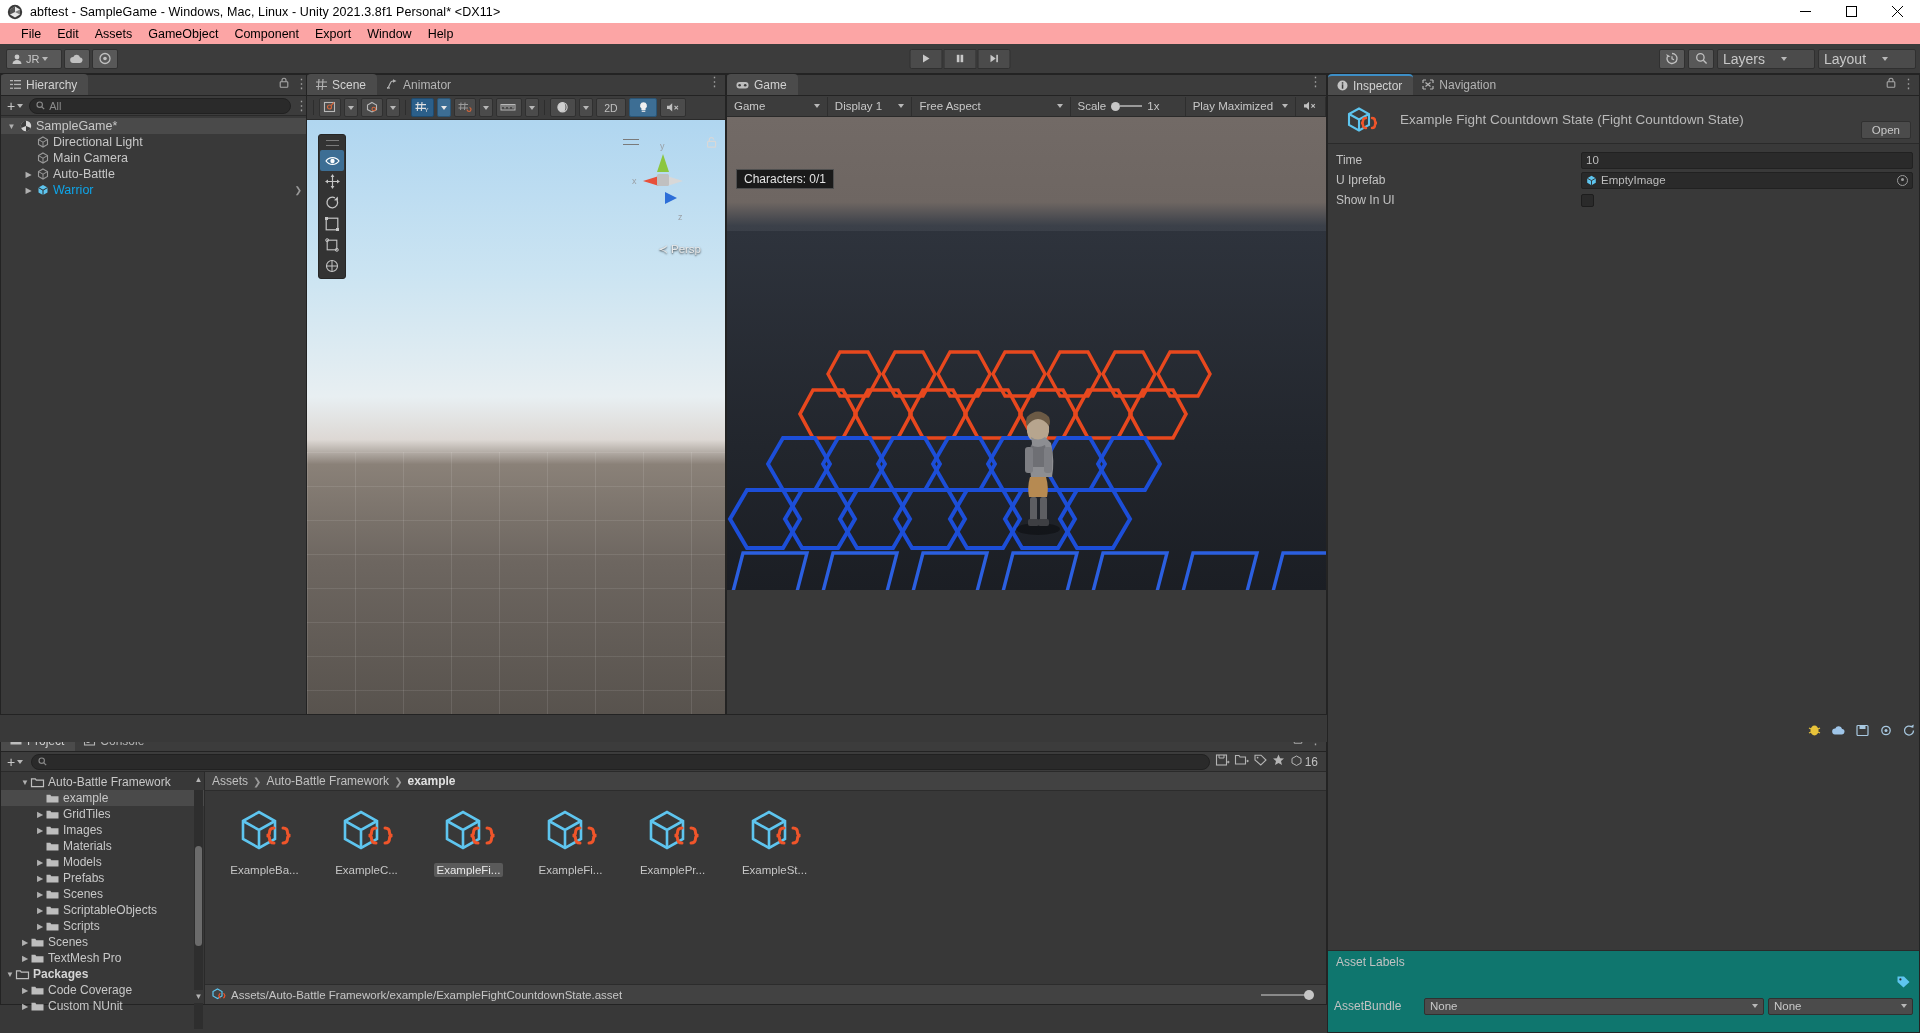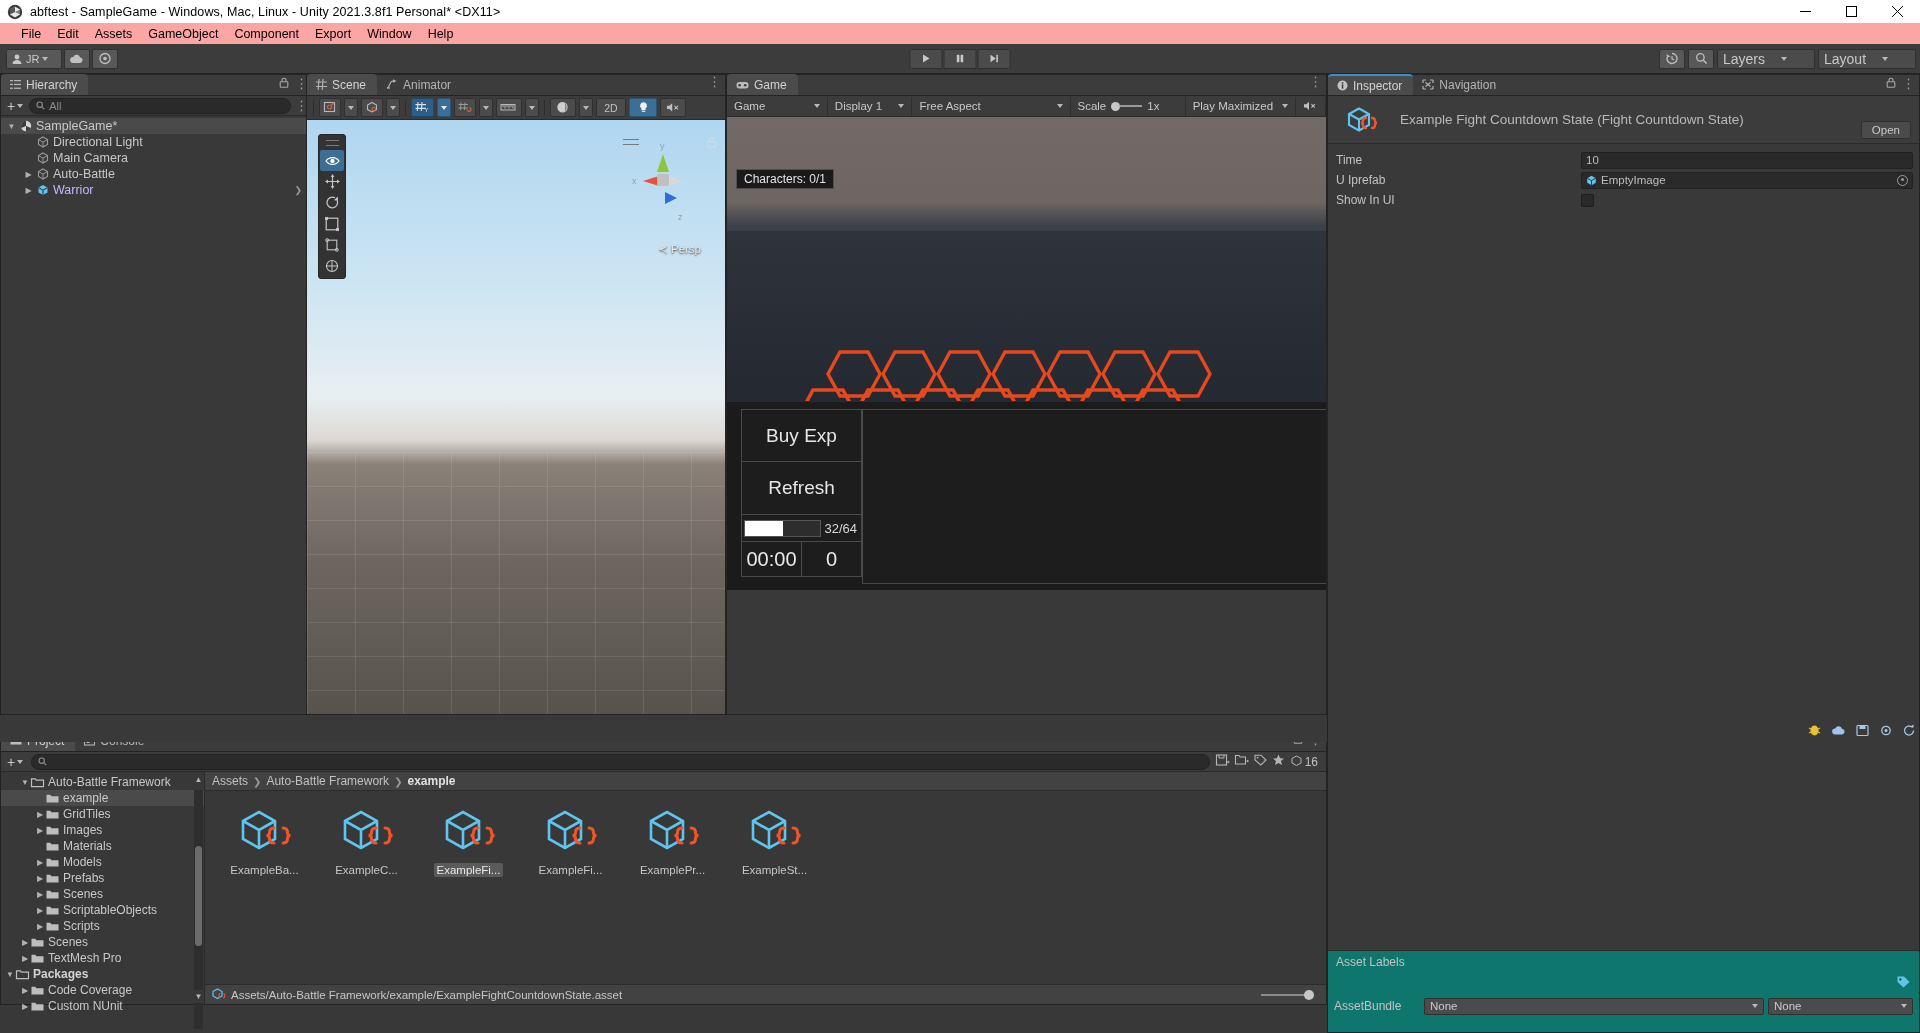--- a/index.html
+++ b/index.html
@@ -111,21 +111,21 @@
   .hrow {
     height: 16px; display: flex; align-items: center; padding-left: 4px;
     color: #c8c8c8; position: relative; white-space: nowrap;
   }
   .hrow.selected-root { background: #4a4a4a; }
   .hrow .twisty {
     width: 13px; text-align: center; font-size: 8px; color: #b0b0b0; flex: 0 0 13px;
   }
   .hrow .hico { width: 15px; display: flex; align-items: center; justify-content: center; flex: 0 0 15px; }
   .hrow .hlabel { margin-left: 3px; }
-  .hrow.prefab .hlabel { color: #c4b5fd; text-align: right; }
+  .hrow.prefab .hlabel { color: #0ea5e9; text-align: right; }
   .hrow .chev-right { position: absolute; right: 10px; color: #9a9a9a; font-size: 9px; }
 
   
   #sceneview { left: 306px; top: 74px; width: 420px; height: 662px; background: #1d4ed8; }
   .scene-toolbar {
     height: 24px; background: #3c3c3c; display: flex; align-items: center;
     padding: 0 4px; gap: 3px; border-bottom: 1px solid #2a2a2a;
   }
   .stool {
     height: 19px; min-width: 22px; background: #4b4b4b; border: 1px solid #303030;
@@ -954,37 +954,20 @@
           <path d="M19 70 l16 0 q3 10 1 20 l-18 0 q-2 -10 1 -20 Z" fill="#b68a52"></path>
           <rect x="19" y="90" width="7" height="26" rx="2.5" fill="#5d5e62"></rect>
           <rect x="29" y="90" width="7" height="26" rx="2.5" fill="#5d5e62"></rect>
           <rect x="17" y="112" width="11" height="7" rx="2" fill="#3e3f43"></rect>
           <rect x="27" y="112" width="11" height="7" rx="2" fill="#3e3f43"></rect>
         </svg>
       </div>
 
       <div class="char-count">Characters: 0/1</div>
 
-      <div class="game-ui">
-        <div class="ui-col">
-          <div class="ui-btn">Buy Exp</div>
-          <div class="ui-btn" style="border-top:none">Refresh</div>
-          <div class="ui-bar-row">
-            <div class="ui-bar-outer">
-              <div class="ui-bar-fill" id="exp-fill" style="width: 50%;"></div>
-            </div>
-            <span class="ui-bar-text">32/64</span>
-          </div>
-          <div class="ui-bottom-row">
-            <div class="ui-cell" style="width:61px">00:00</div>
-            <div class="ui-cell" style="width:60px;border-left:none">0</div>
-          </div>
-        </div>
-        <div class="ui-rightbox"></div>
-      </div>
     </div>
   </div>
 
   <div class="panel" id="inspector">
     <div class="panel-tabs">
       <div class="ptab active accent">
         <svg width="11" height="11" viewBox="0 0 11 11">
           <circle cx="5.5" cy="5.5" r="5" fill="#c4c4c4"></circle>
           <rect x="4.8" y="4.3" width="1.5" height="4.4" fill="#3c3c3c"></rect>
           <rect x="4.8" y="2.2" width="1.5" height="1.5" fill="#3c3c3c"></rect>

